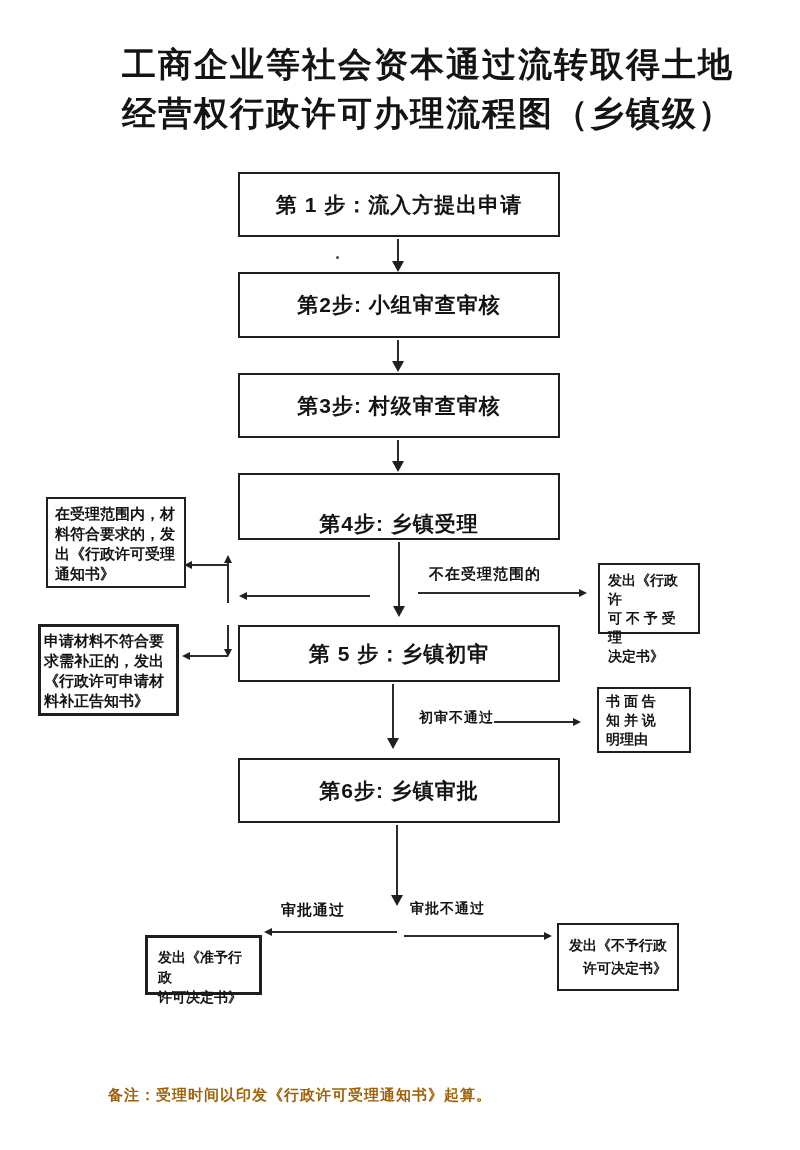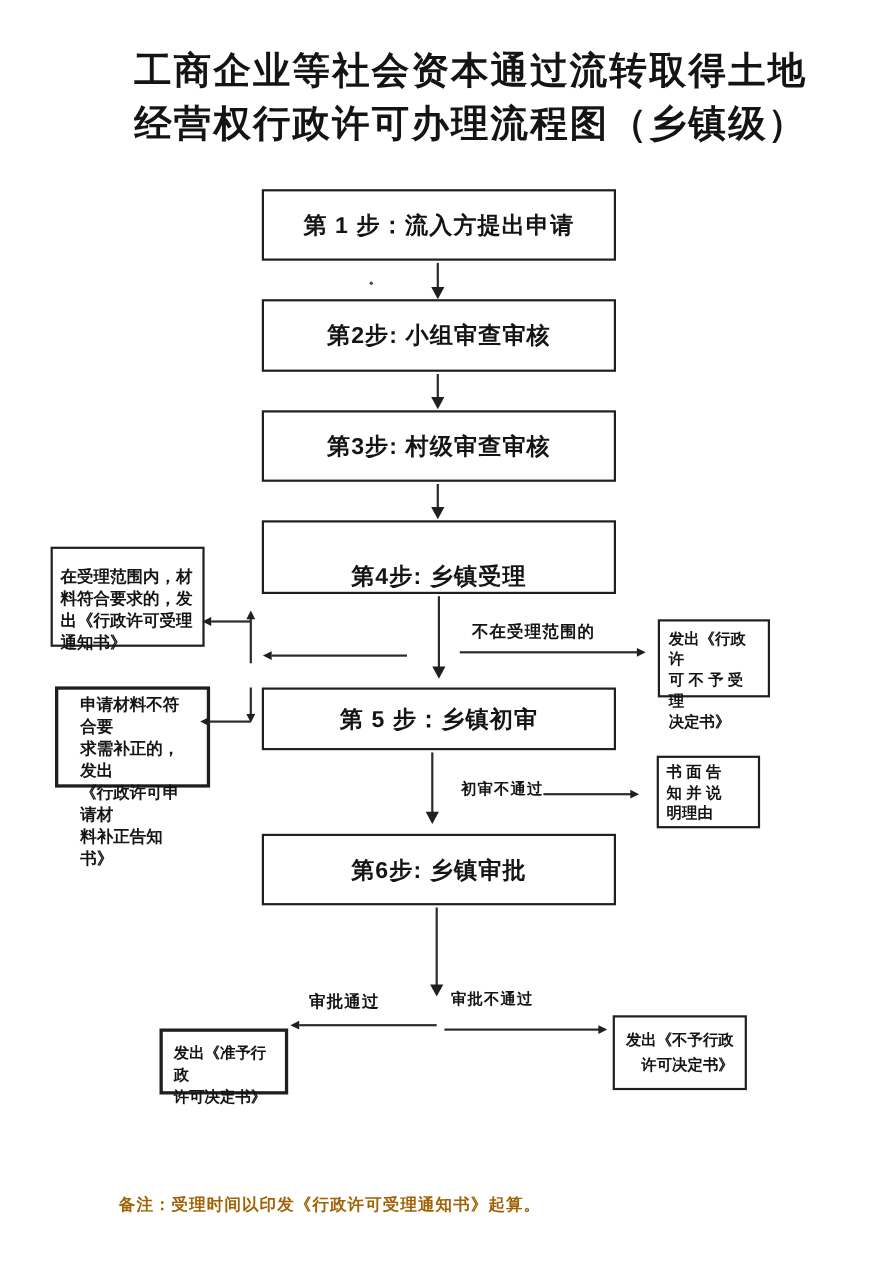--- a/index.html
+++ b/index.html
@@ -20,22 +20,22 @@
   #s1{top:172px;height:65px;}
   #s2{top:272px;height:66px;}
   #s3{top:373px;height:65px;}
   #s4{top:473px;height:67px;align-items:flex-end;}
   #s5{top:625px;height:57px;}
   #s6{top:758px;height:65px;}
   .note{
     position:absolute;box-sizing:border-box;border:2px solid #1f1f1f;background:#ffffff;
     font-weight:bold;color:#141414;white-space:pre-line;text-align:left;
   }
-  #accept-notice{left:46px;top:497px;width:140px;height:91px;font-size:15px;line-height:20px;padding:16px 7px;}
-  #supplement-notice{left:50px;top:624px;width:141px;height:92px;font-size:15px;line-height:20px;padding:4px 20px;border-width:3px;}
+  #accept-notice{left:46px;top:497px;width:140px;height:91px;font-size:15px;line-height:20px;padding:5px 7px;}
+  #supplement-notice{left:38px;top:624px;width:141px;height:92px;font-size:15px;line-height:20px;padding:4px 3px;border-width:3px;}
   #reject-accept{left:598px;top:563px;width:102px;height:71px;font-size:14px;line-height:19px;padding:6px 8px;}
   #written-inform{left:597px;top:687px;width:94px;height:66px;font-size:14px;line-height:19px;padding:3px 7px;}
   #approve-decision{left:145px;top:935px;width:117px;height:60px;font-size:14px;line-height:20px;padding:9px 10px;border-width:3px;}
   #deny-decision{left:557px;top:923px;width:122px;height:68px;font-size:14px;line-height:23px;padding:9px 10px;text-align:right;}
   .elabel{position:absolute;font-size:14px;font-weight:bold;letter-spacing:1px;color:#141414;white-space:nowrap;}
   #lbl-out-of-scope{left:429px;top:565px;font-size:15px;}
   #lbl-initial-fail{left:419px;top:709px;}
   #lbl-approve-pass{left:281px;top:901px;font-size:15px;}
   #lbl-approve-fail{left:410px;top:900px;}
   .vl{position:absolute;width:2px;background:#2b2b2b;}

